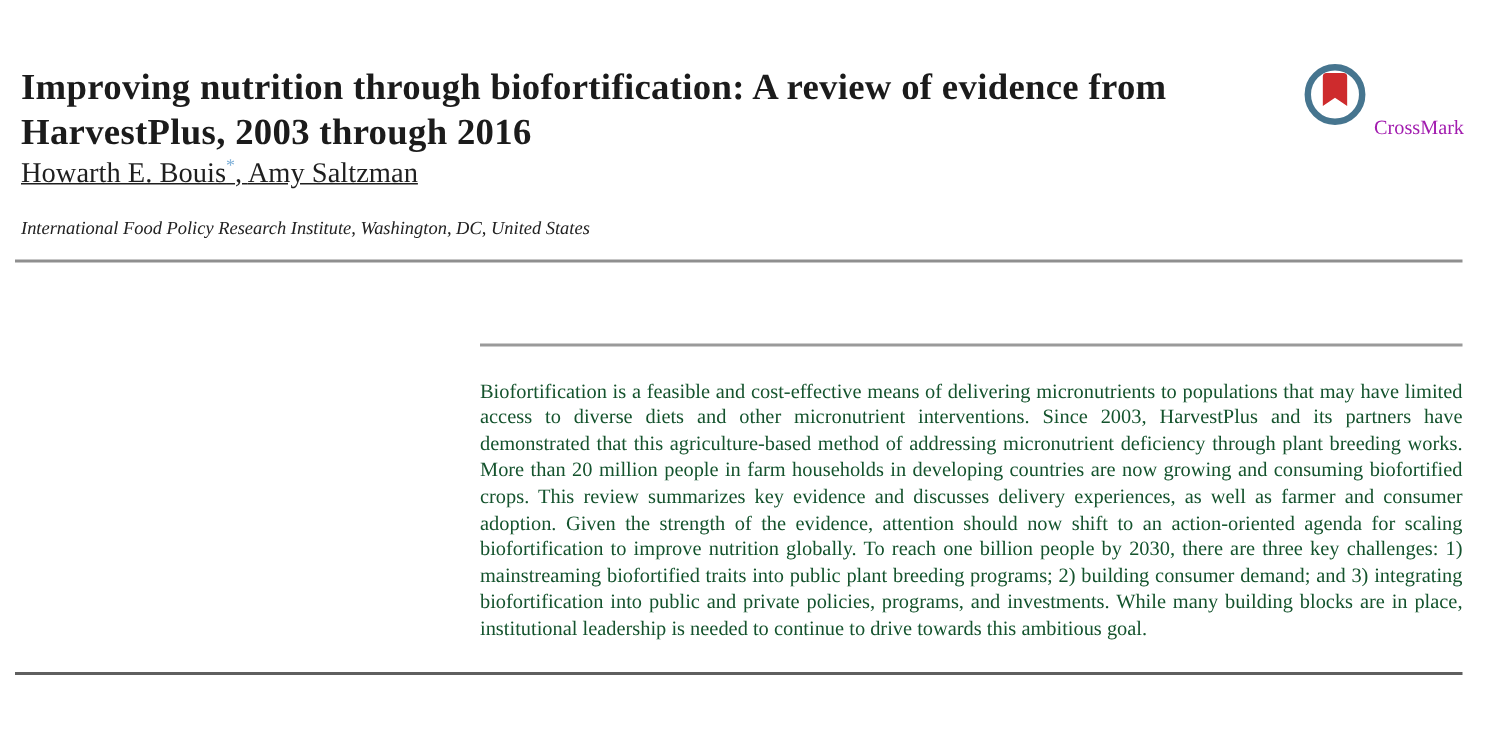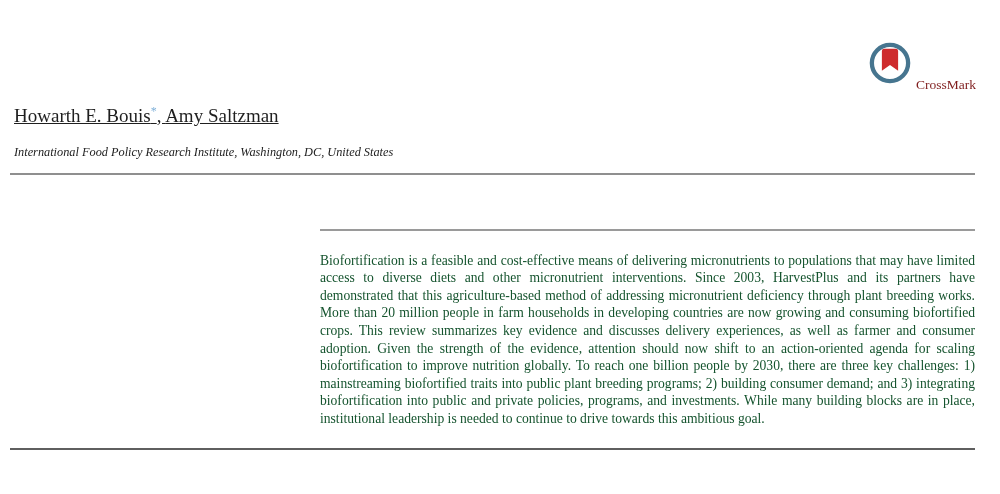--- a/index.html
+++ b/index.html
@@ -92,30 +92,32 @@
     left: 869px;
     top: 33px;
     display: flex;
     align-items: center;
     cursor: pointer;
   }
   .crossmark svg { display: block; }
   .crossmark-label {
     margin-left: 5px;
     font-size: 13.5px;
-    color: #7f1d1d;
+    color: #a21caf;
     font-family: "Liberation Serif", serif;
     margin-top: 44px;
   }
 </style>
 </head>
 <body>
 
 <div class="page">
 
+  <h1 class="title">Improving nutrition through biofortification: A review of evidence from
+HarvestPlus, 2003 through 2016</h1>
 
   <div class="authors">
     <span>Howarth E. Bouis</span><span class="author-marker">*</span><span>, </span><span>Amy Saltzman</span>
   </div>
 
   <div class="affiliation">International Food Policy Research Institute, Washington, DC, United States</div>
 
   <div class="rule-top"></div>
 
 

